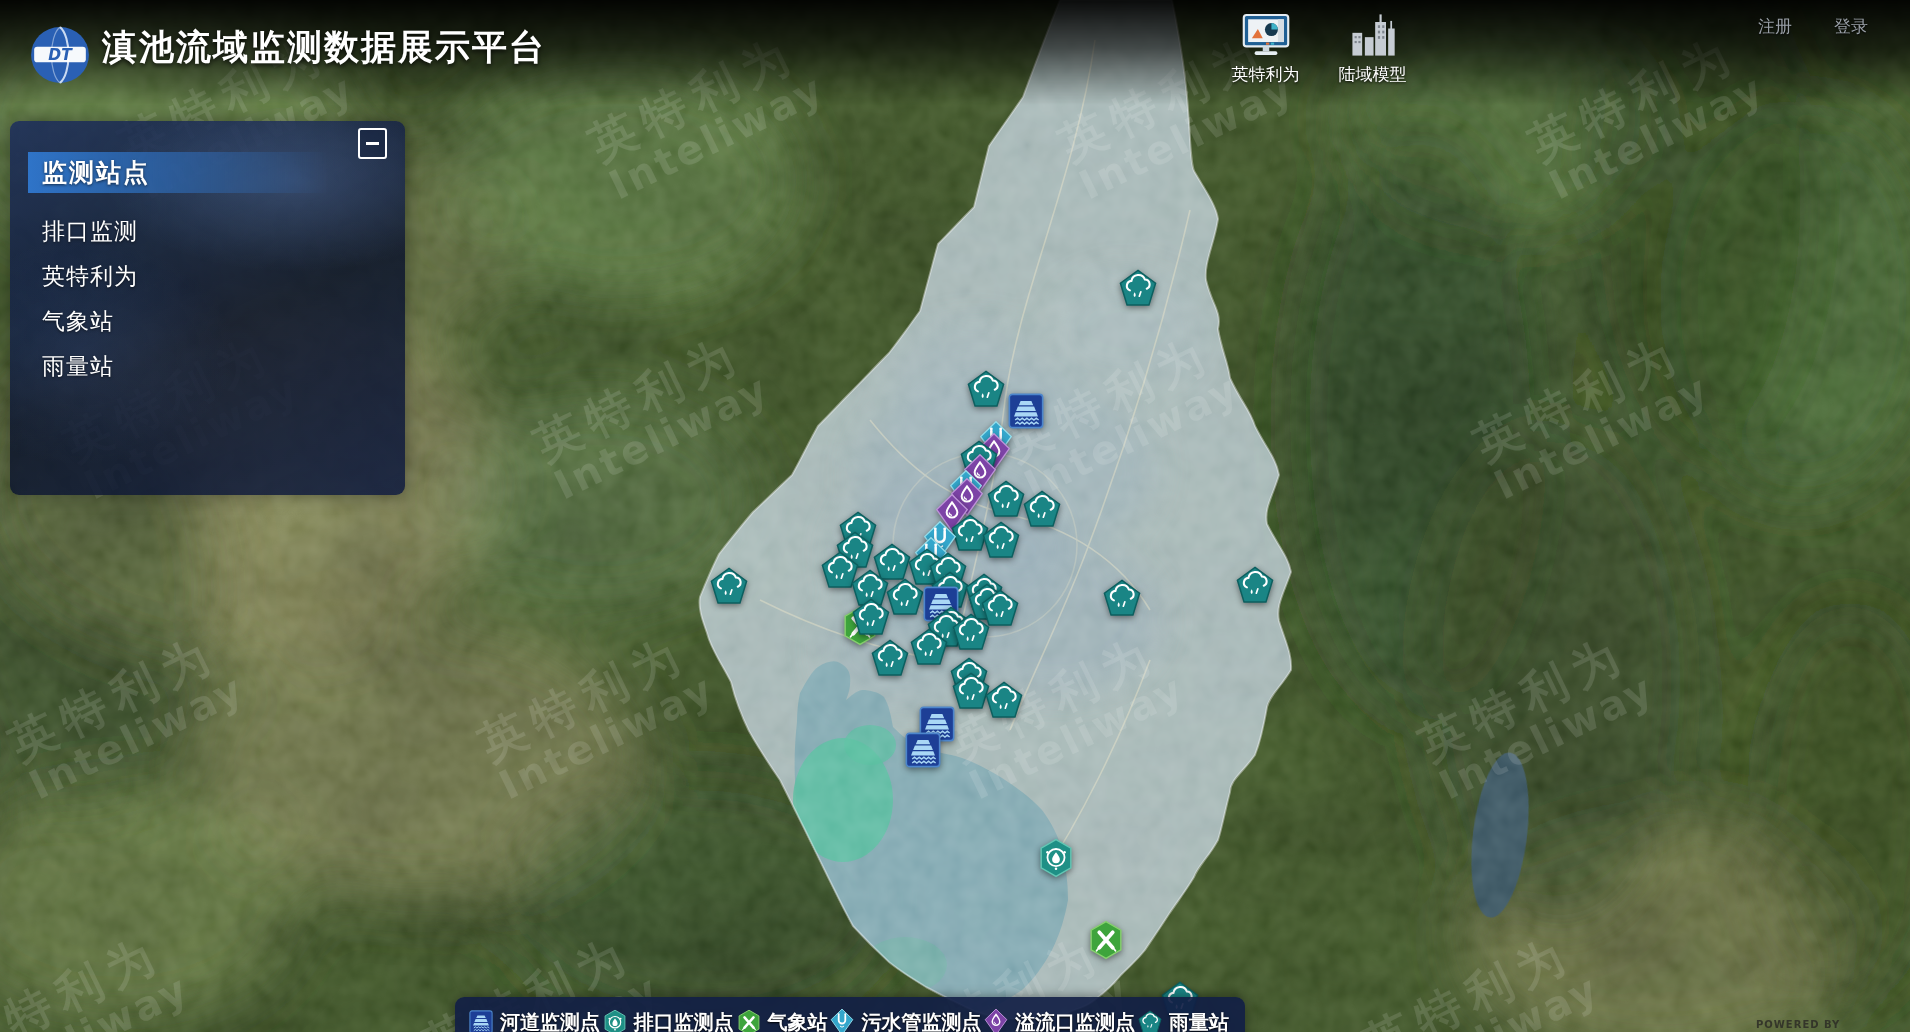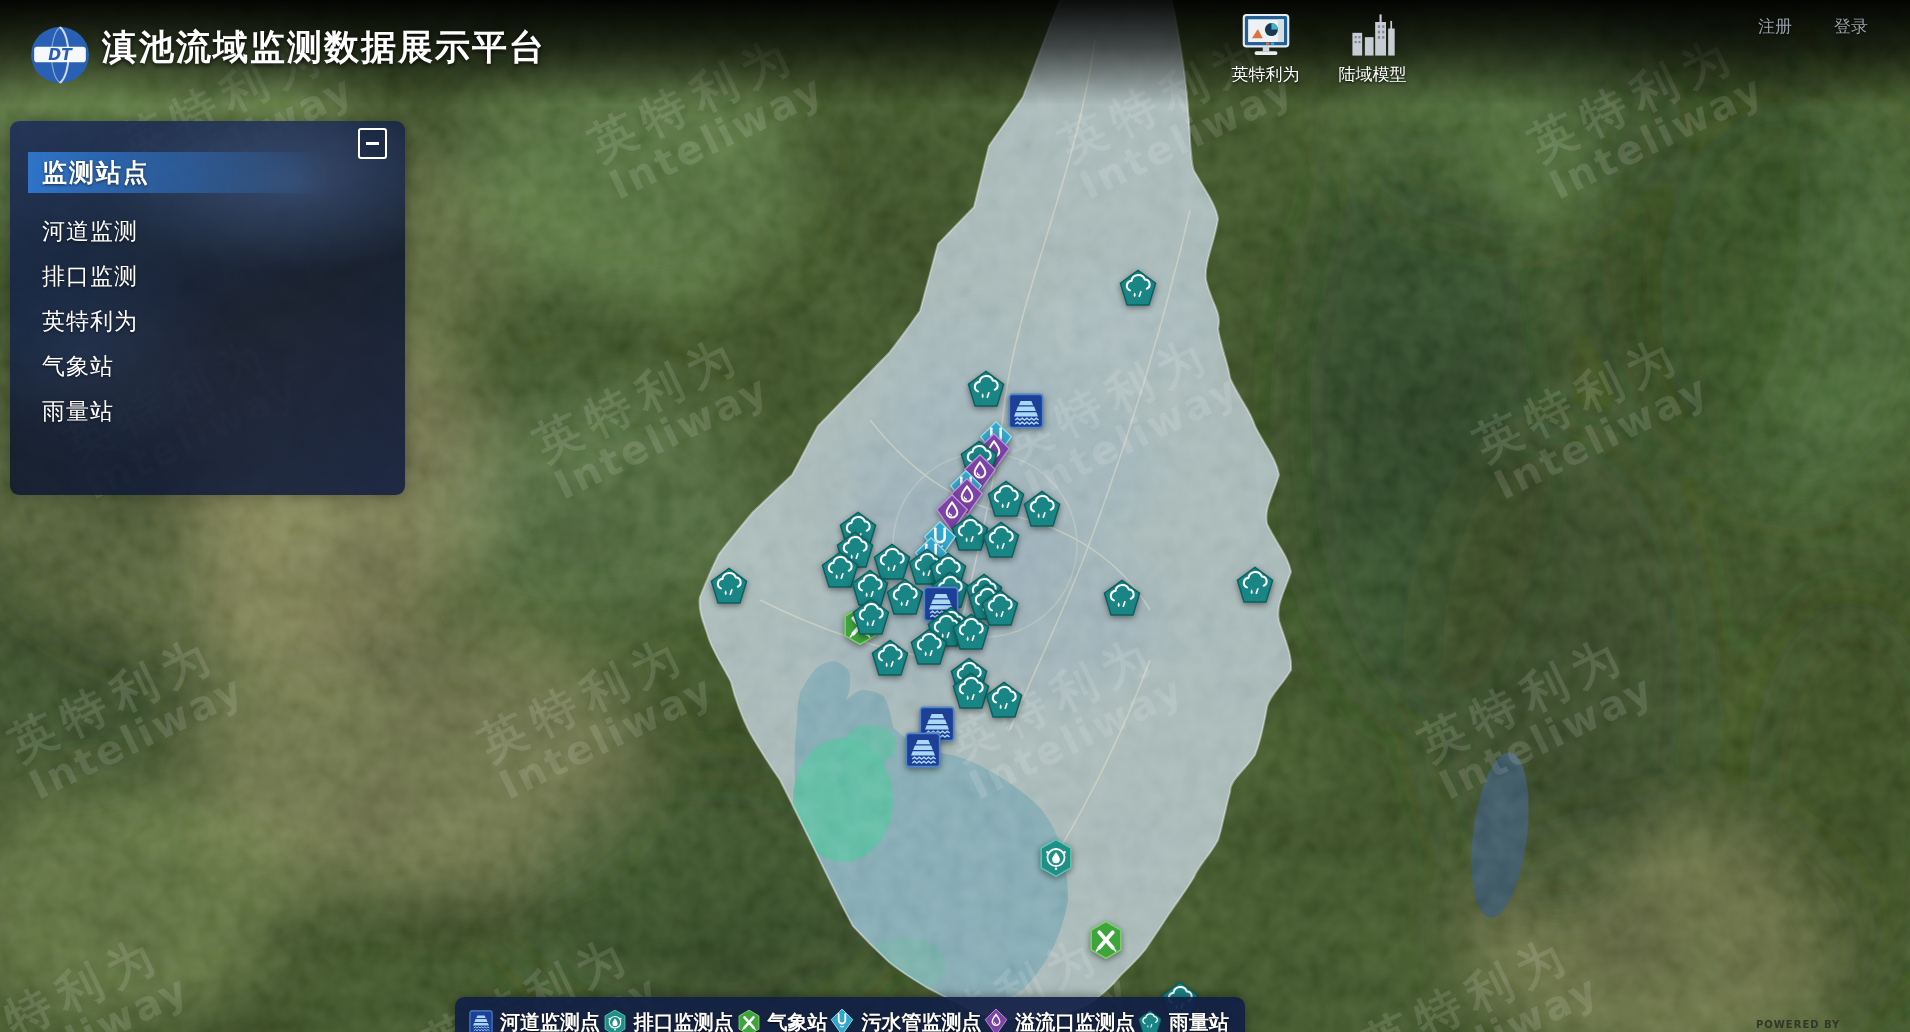--- a/index.html
+++ b/index.html
@@ -662,21 +662,20 @@
     <div class="auth" id="auth-links">
         <div class="auth-link">注册</div>
         <div class="auth-link">登录</div>
       </div>
   </div>
 
   <div class="side-panel">
     <div class="panel-title-bar"></div>
     <div class="panel-title">监测站点</div>
     <div class="panel-items" id="panel-items">
-        <div class="panel-item">河道监测</div>
         <div class="panel-item">排口监测</div>
         <div class="panel-item">英特利为</div>
         <div class="panel-item">气象站</div>
         <div class="panel-item">雨量站</div>
       </div>
   </div>
   <div class="collapse-btn">
     <div class="dash"></div>
   </div>
 

